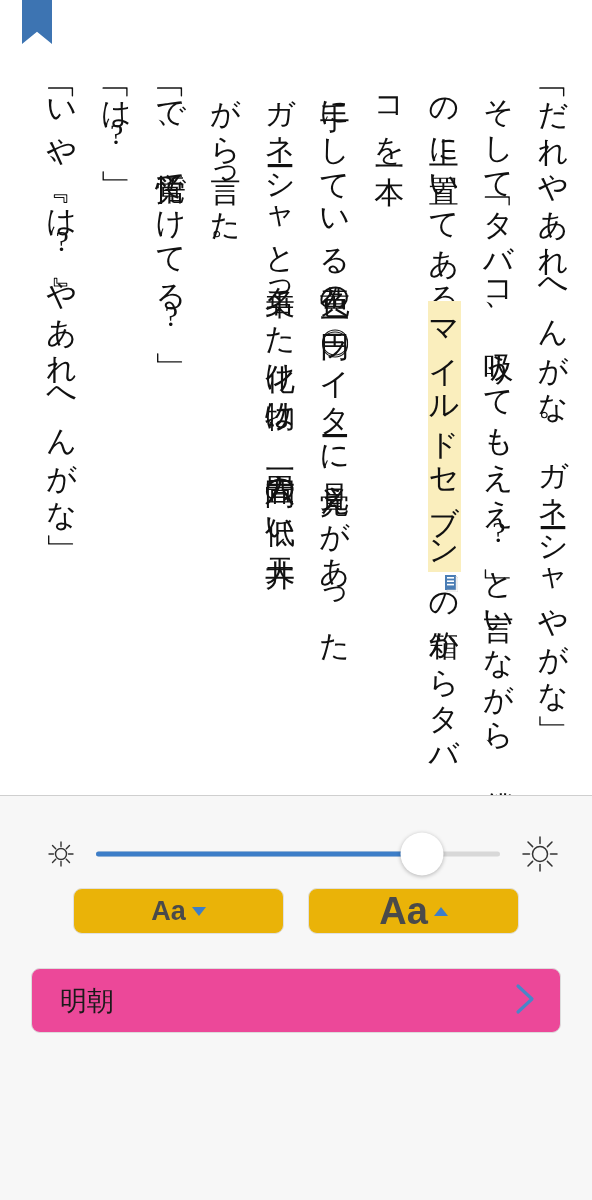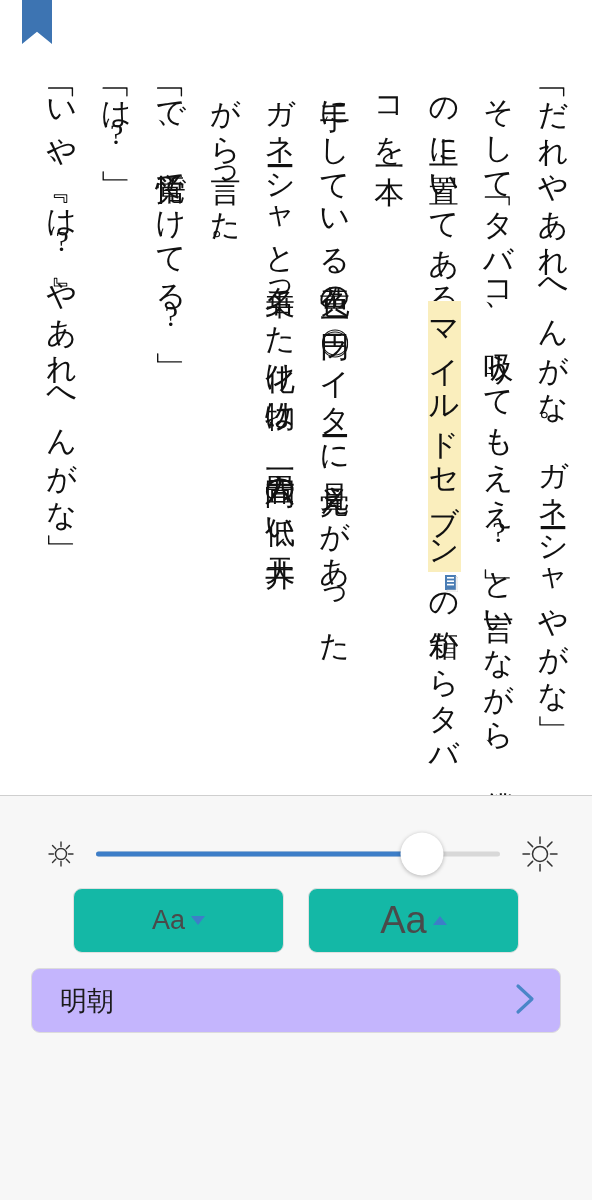--- a/index.html
+++ b/index.html
@@ -86,42 +86,43 @@
     background:#ffffff;
     box-shadow:0 1px 4px rgba(0,0,0,.28);
   }
 
   
   #fontsizerow{
     position:absolute;left:0;top:92px;width:592px;
     display:flex;justify-content:center;gap:24px;
   }
   .fsbtn{
-    width:211px;height:65px;
-    background:#14b8a6;
+    width:211px;height:46px;
+    background:#eab308;
     border:1px solid #E0E0E0;
     border-radius:9px;
     display:flex;align-items:center;justify-content:center;
     box-sizing:border-box;
     color:#4A4A4A;
+    font-weight:bold;
   }
   .aa-small{font-size:27px;font-family:"Liberation Sans",sans-serif;}
   .aa-large{font-size:38px;font-family:"Liberation Sans",sans-serif;}
   .tri{
     display:inline-block;width:0;height:0;margin-left:6px;
     border-left:7px solid transparent;border-right:7px solid transparent;
   }
   .tri-down{border-top:9px solid #3D7EC8;}
   .tri-up{border-bottom:9px solid #3D7EC8;}
 
   
   #fontrow{
     position:absolute;left:31px;top:172px;
     width:530px;height:65px;
-    background:#c4b5fd;
+    background:#ec4899;
     border:1px solid #DCDCDC;
     border-radius:9px;
     display:flex;align-items:center;justify-content:space-between;
     padding:0 22px 0 28px;box-sizing:border-box;
   }
   #fontname{
     font-family:"Liberation Serif","DejaVu Serif",serif;
     font-size:27px;color:#1A1A1A;
   }
 </style>

